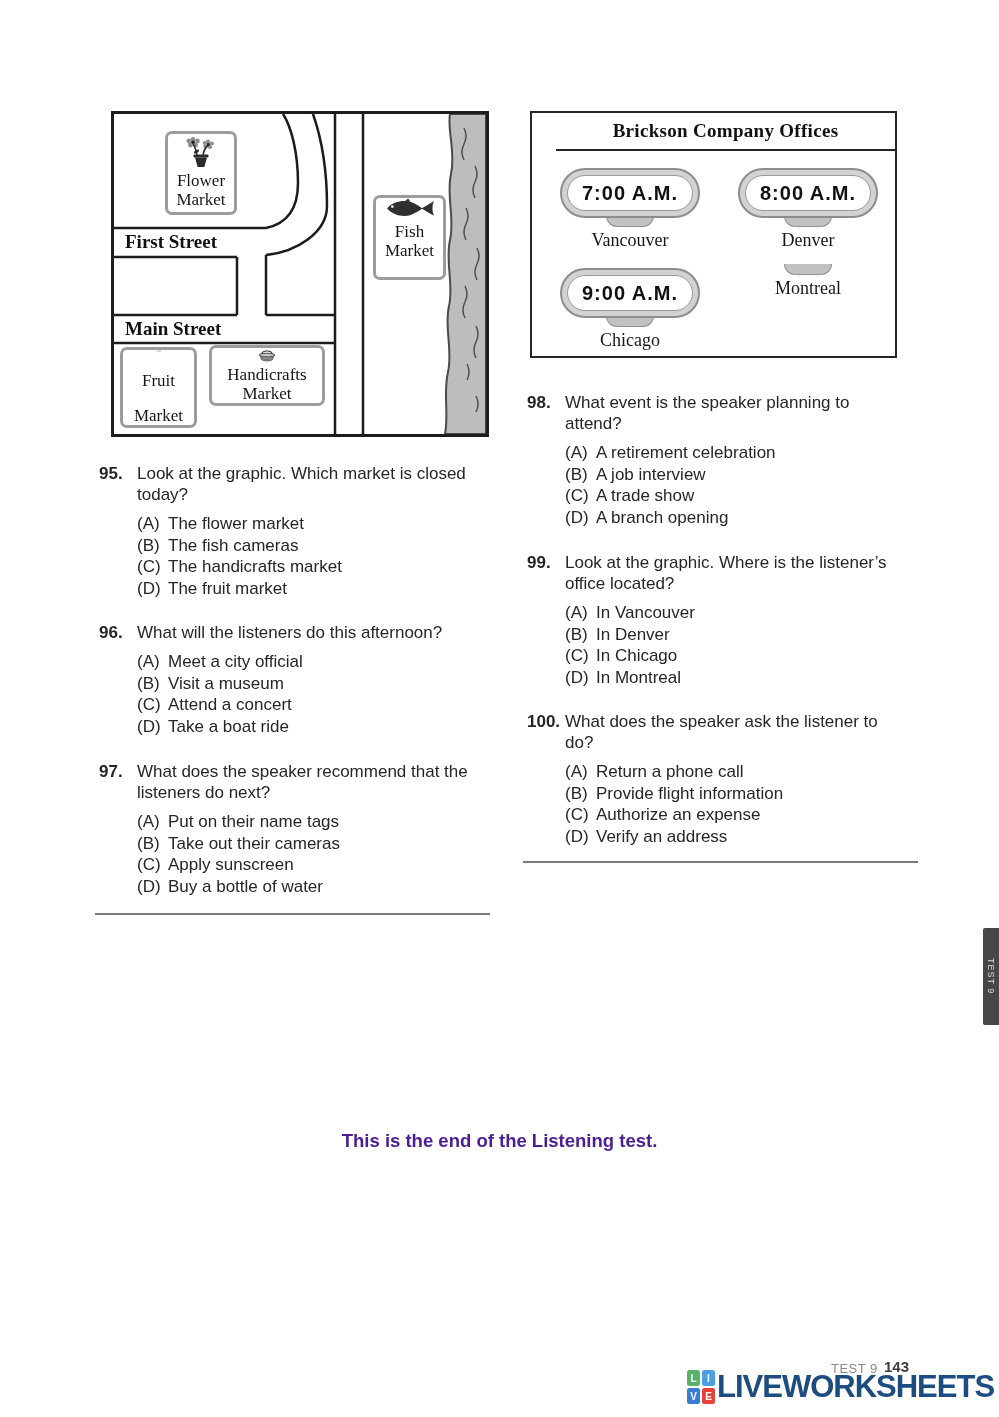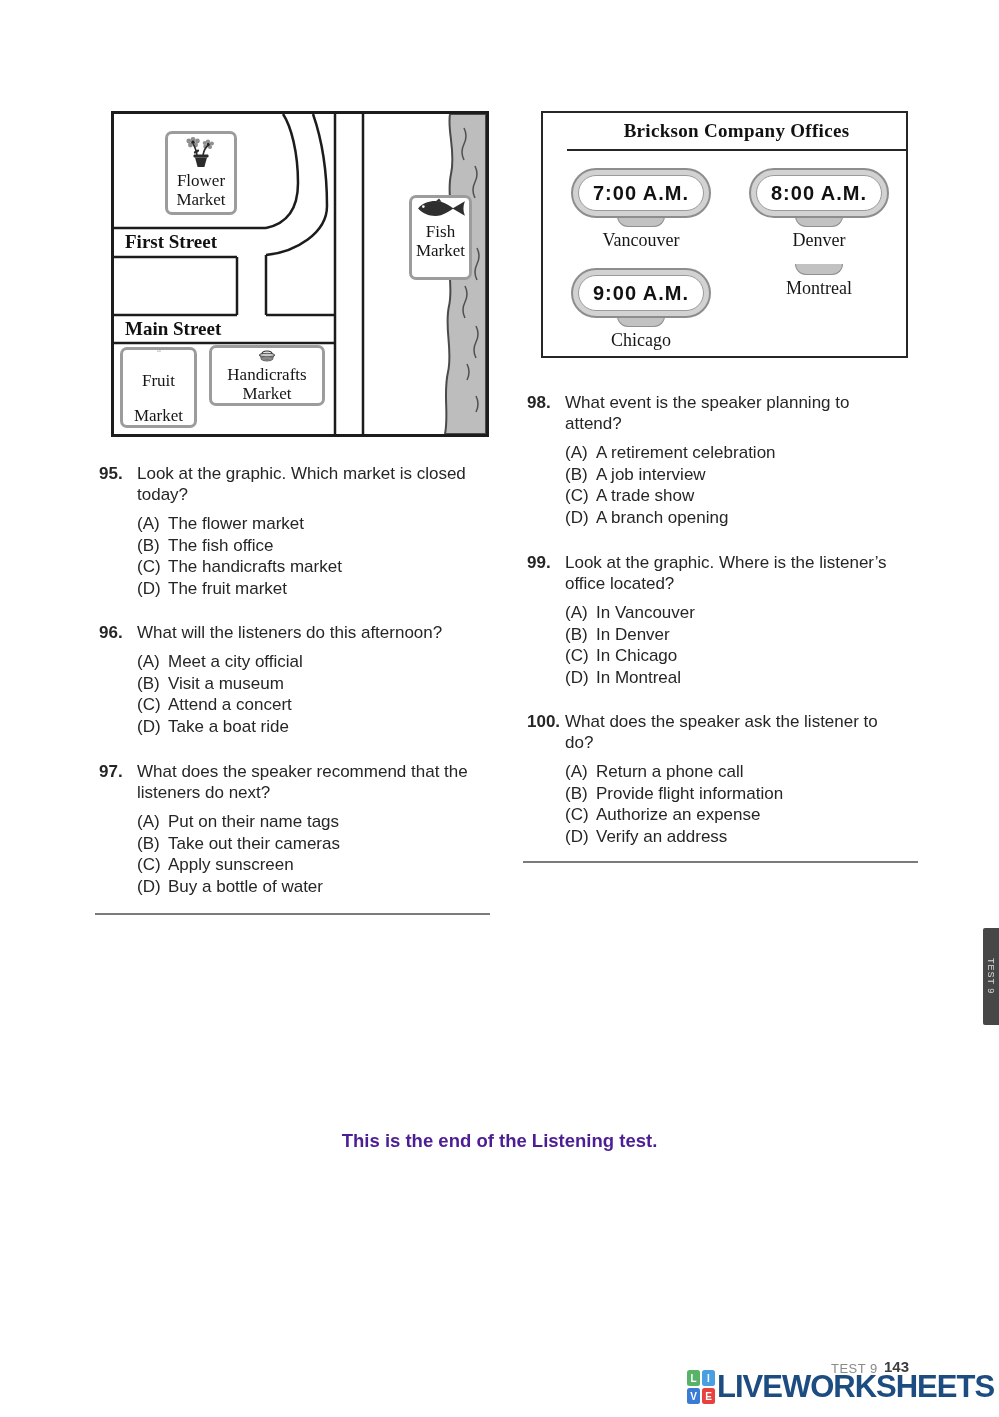--- a/index.html
+++ b/index.html
@@ -12,21 +12,21 @@
   .map svg.roads{position:absolute;left:0;top:0;}
   .sign{position:absolute;background:#fff;border:3px solid #9c9c9c;border-radius:7px;
         display:flex;flex-direction:column;align-items:center;justify-content:flex-start;
         font-family:"Liberation Serif",serif;font-size:17px;line-height:19px;
         color:#161616;text-align:center;box-sizing:border-box;}
   .sign .ic{display:block;margin-bottom:3px;}
   .street-label{position:absolute;font-family:"Liberation Serif",serif;font-weight:bold;
         font-size:19px;color:#111;}
 
   
-  .offices{position:absolute;left:541px;top:111px;width:367px;height:247px;
+  .offices{position:absolute;left:530px;top:111px;width:367px;height:247px;
         border:2px solid #262626;box-sizing:border-box;background:#fff;padding-left:24px;}
   .offices-title{height:36px;border-bottom:2px solid #262626;display:flex;align-items:center;
         justify-content:center;font-family:"Liberation Serif",serif;font-weight:bold;
         font-size:19px;letter-spacing:.3px;color:#111;}
   .offices-body{position:absolute;left:0;top:40px;right:0;bottom:0;}
   .clock-unit{position:absolute;text-align:center;}
   .clock{border:2px solid #8d8d8d;border-radius:25px;background:#d2d2d2;padding:5px;
         box-sizing:border-box;margin:0 auto;position:relative;z-index:2;}
   .clock-face{background:#fff;border:1.5px solid #9a9a9a;border-radius:18px;height:100%;
         box-sizing:border-box;display:flex;align-items:center;justify-content:center;
@@ -123,21 +123,21 @@
             <path d="M19,21 C20,16 22,13 24,11.5"></path>
         </g>
         <ellipse cx="12.5" cy="17.5" rx="3" ry="1.4" fill="#2b2b2b" transform="rotate(-30 12.5 17.5)"></ellipse>
         <rect x="9.5" y="20.5" width="15" height="3" rx="1" fill="#2b2b2b"></rect>
         <path d="M11,23.5 h12 l-2.6,9.5 h-6.8 Z" fill="#2b2b2b"></path>
       </svg>
       <span>Flower</span>
       <span>Market</span>
     </div>
 
-    <div class="sign" style="left:259px;top:81px;width:63px;height:85px;margin-left:36px;">
+    <div class="sign" style="left:259px;top:81px;width:73px;height:85px;">
       <svg class="ic" width="54" height="21" viewBox="0 0 56 22">
         <path d="M22,4 L26,0.5 L28.5,4 Z" fill="#2f2f2f"></path>
         <path d="M4,11 C10,4 20,2 28,4 C34,6 38,9 41,11 C38,13 34,16 28,18 C20,20 10,18 4,11 Z" fill="#2f2f2f"></path>
         <path d="M40,11 L53,3.5 C51,8 51,14 53,18.5 Z" fill="#2f2f2f"></path>
         <circle cx="9.5" cy="9" r="1.4" fill="#fff"></circle>
       </svg>
       <span>Fish</span>
       <span>Market</span>
     </div>
 
@@ -219,21 +219,21 @@
       <div class="q-num">95.</div>
       <div class="q-body">
         <div class="q-text">Look at the graphic. Which market is closed today?</div>
         <div class="options">
           <div class="option">
               <span class="opt-label">(A)</span>
               <span>The flower market</span>
             </div>
           <div class="option">
               <span class="opt-label">(B)</span>
-              <span>The fish office</span>
+              <span>The fish cameras</span>
             </div>
           <div class="option">
               <span class="opt-label">(C)</span>
               <span>The handicrafts market</span>
             </div>
           <div class="option">
               <span class="opt-label">(D)</span>
               <span>The fruit market</span>
             </div>
         </div>

